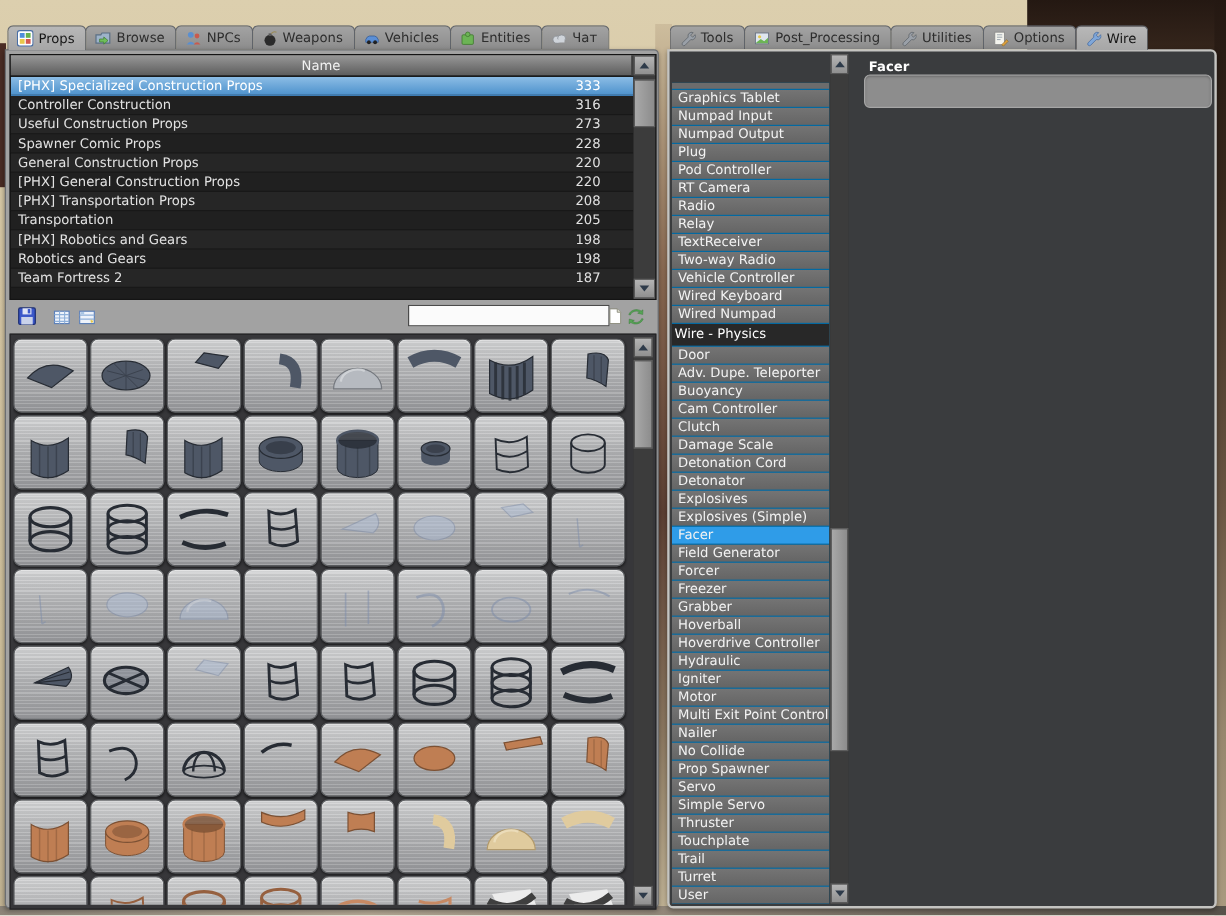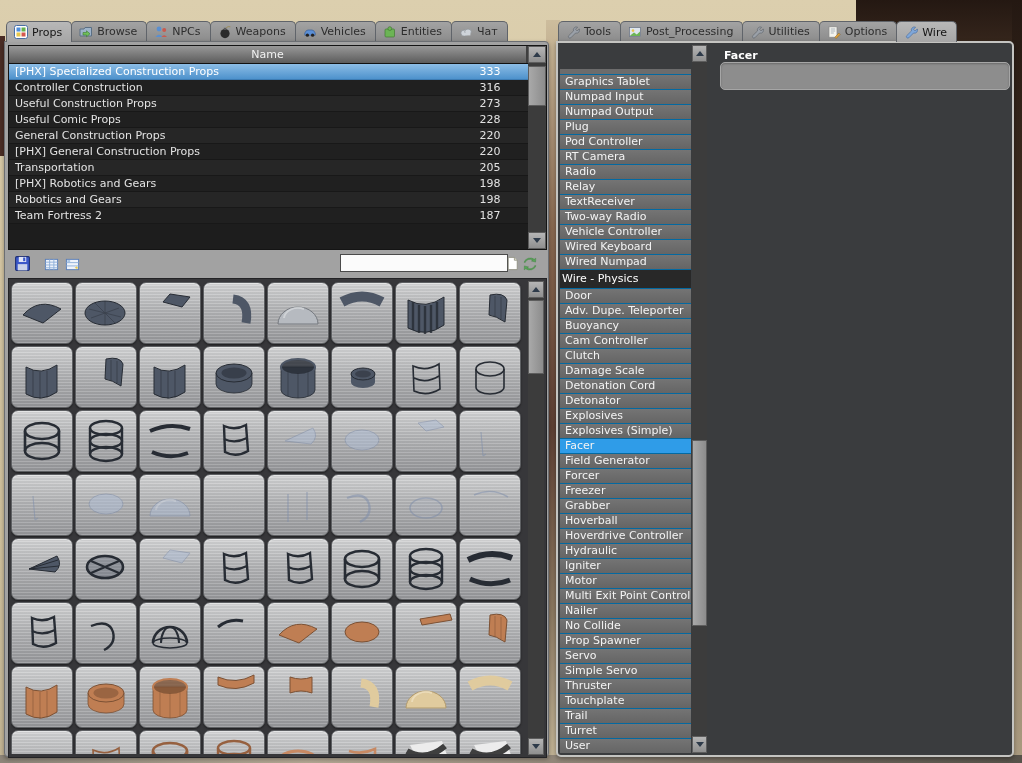--- a/index.html
+++ b/index.html
@@ -176,30 +176,34 @@
             </div>
             <div class="lvrow">
               <span class="lvname">Controller Construction</span>
               <span class="lvcount">316</span>
             </div>
             <div class="lvrow">
               <span class="lvname">Useful Construction Props</span>
               <span class="lvcount">273</span>
             </div>
             <div class="lvrow">
-              <span class="lvname">Useful Comic Props</span>
+              <span class="lvname">Spawner Comic Props</span>
               <span class="lvcount">228</span>
             </div>
             <div class="lvrow">
               <span class="lvname">General Construction Props</span>
               <span class="lvcount">220</span>
             </div>
             <div class="lvrow">
               <span class="lvname">[PHX] General Construction Props</span>
               <span class="lvcount">220</span>
+            </div>
+            <div class="lvrow">
+              <span class="lvname">[PHX] Transportation Props</span>
+              <span class="lvcount">208</span>
             </div>
             <div class="lvrow">
               <span class="lvname">Transportation</span>
               <span class="lvcount">205</span>
             </div>
             <div class="lvrow">
               <span class="lvname">[PHX] Robotics and Gears</span>
               <span class="lvcount">198</span>
             </div>
             <div class="lvrow">

